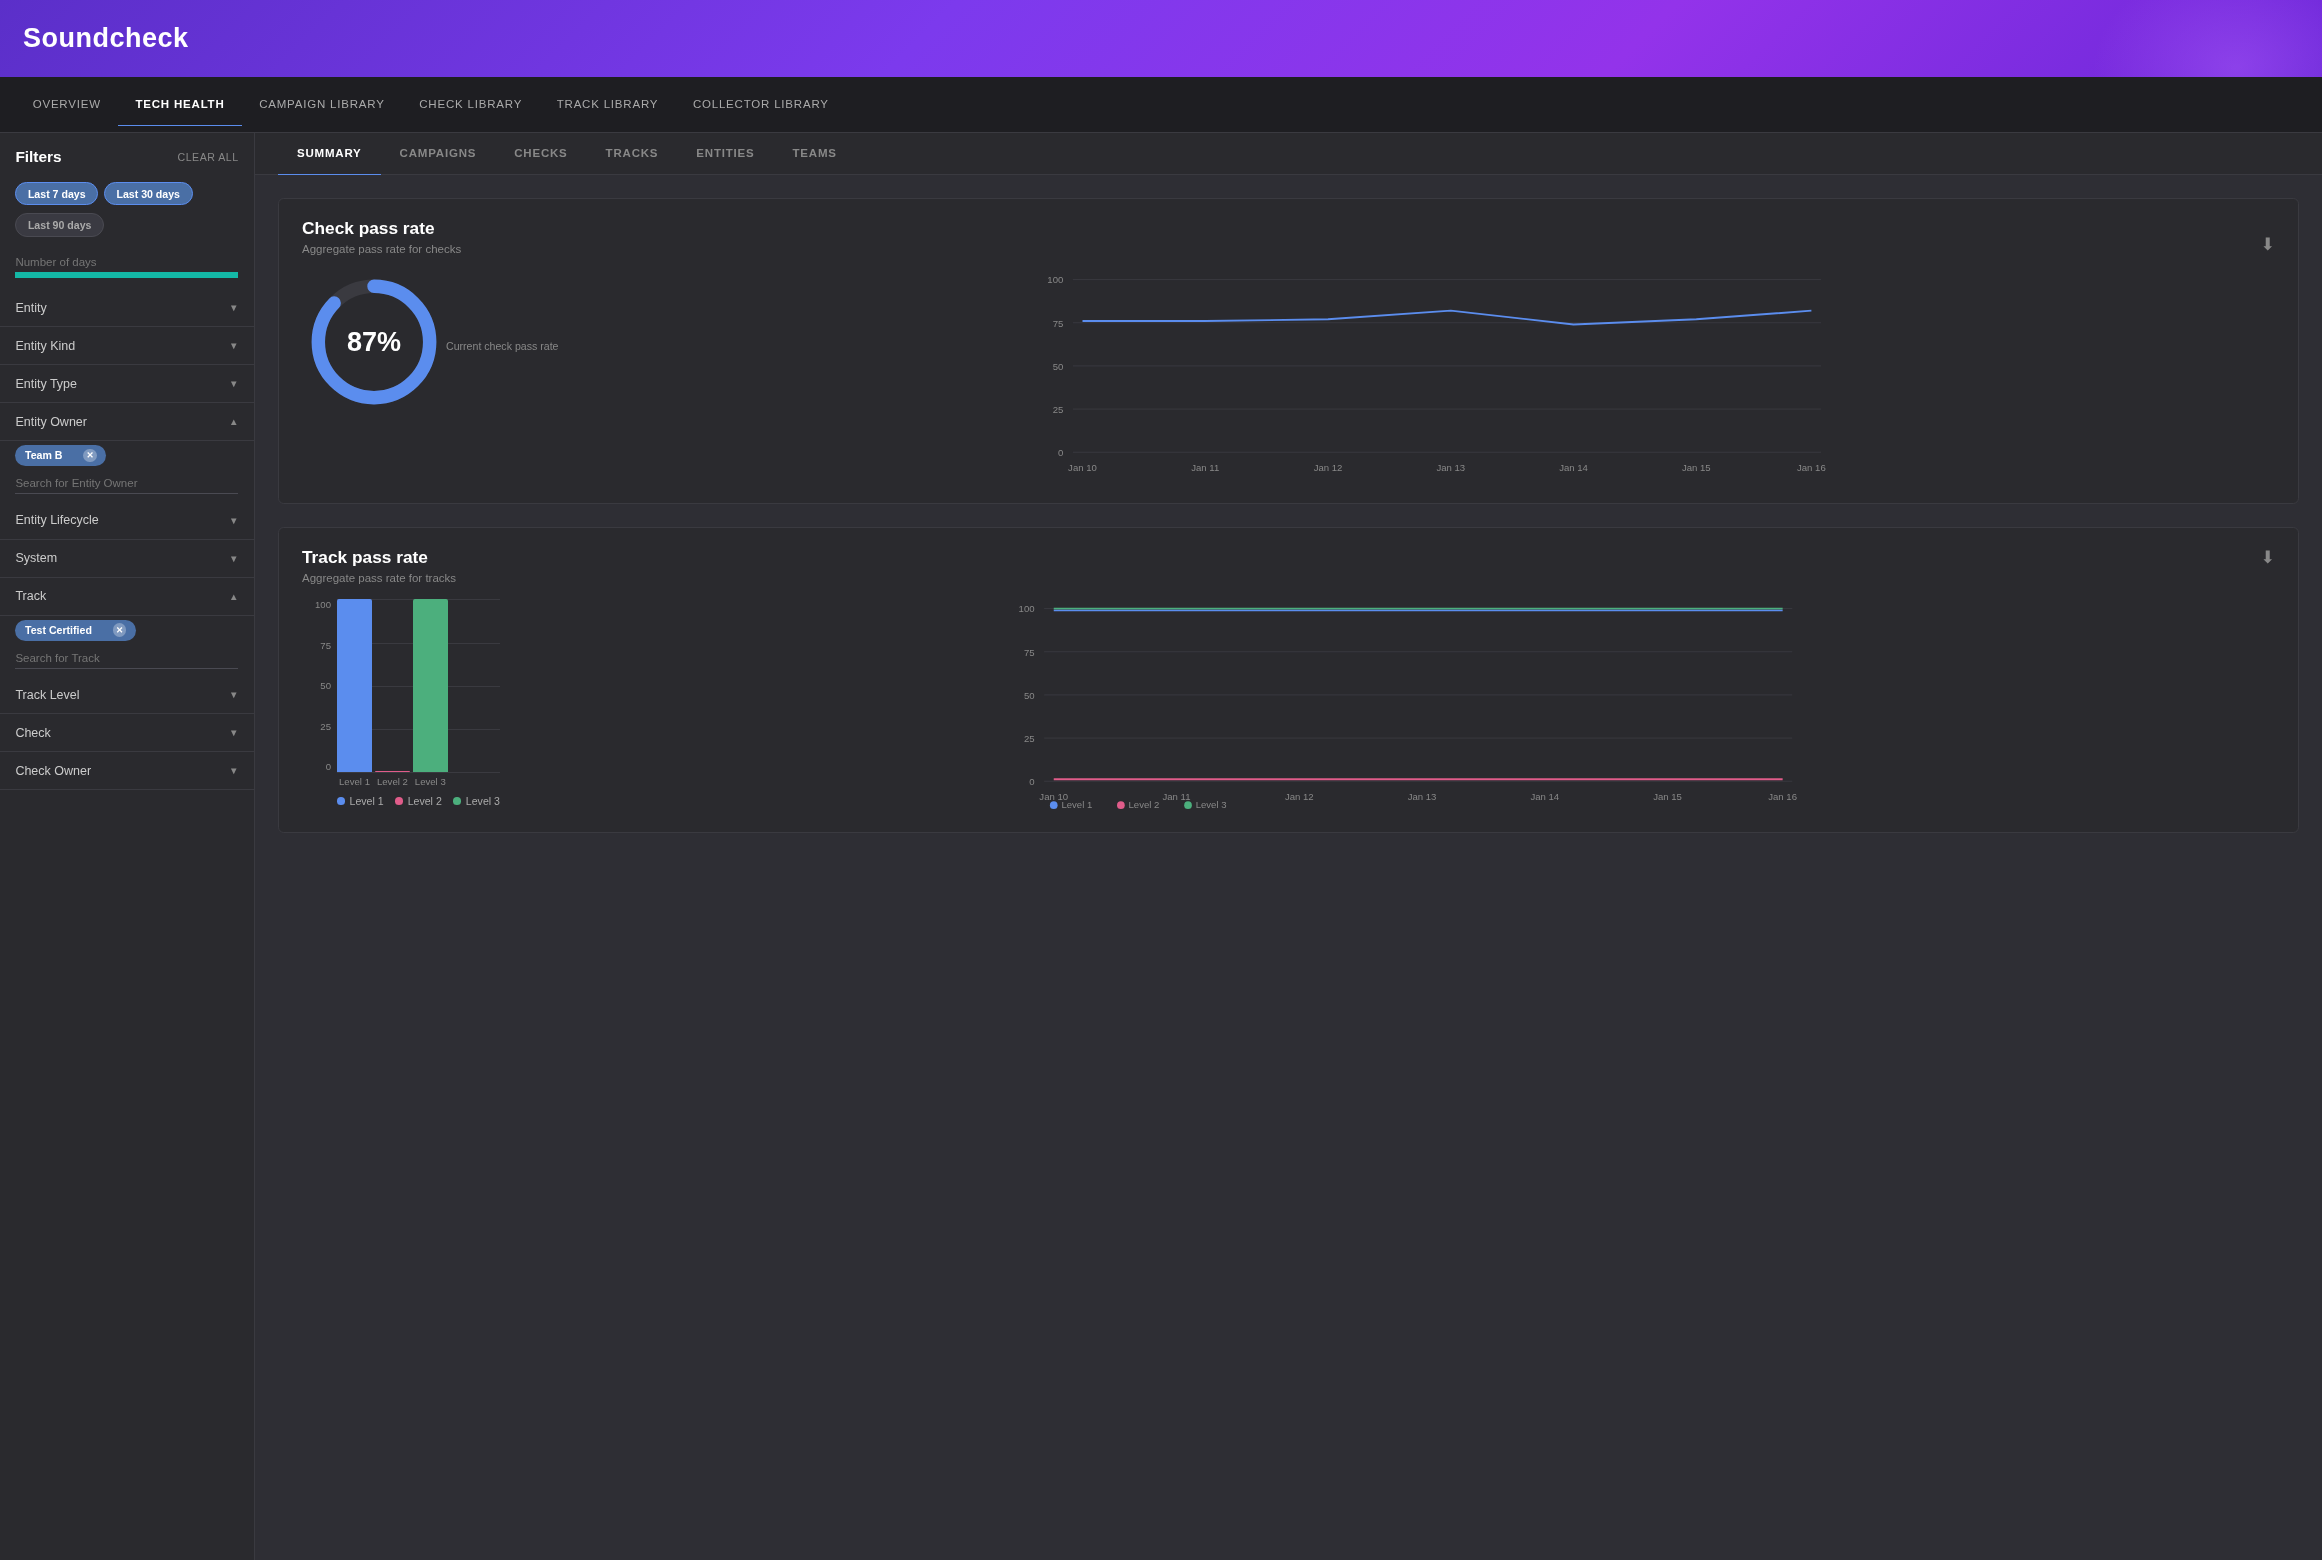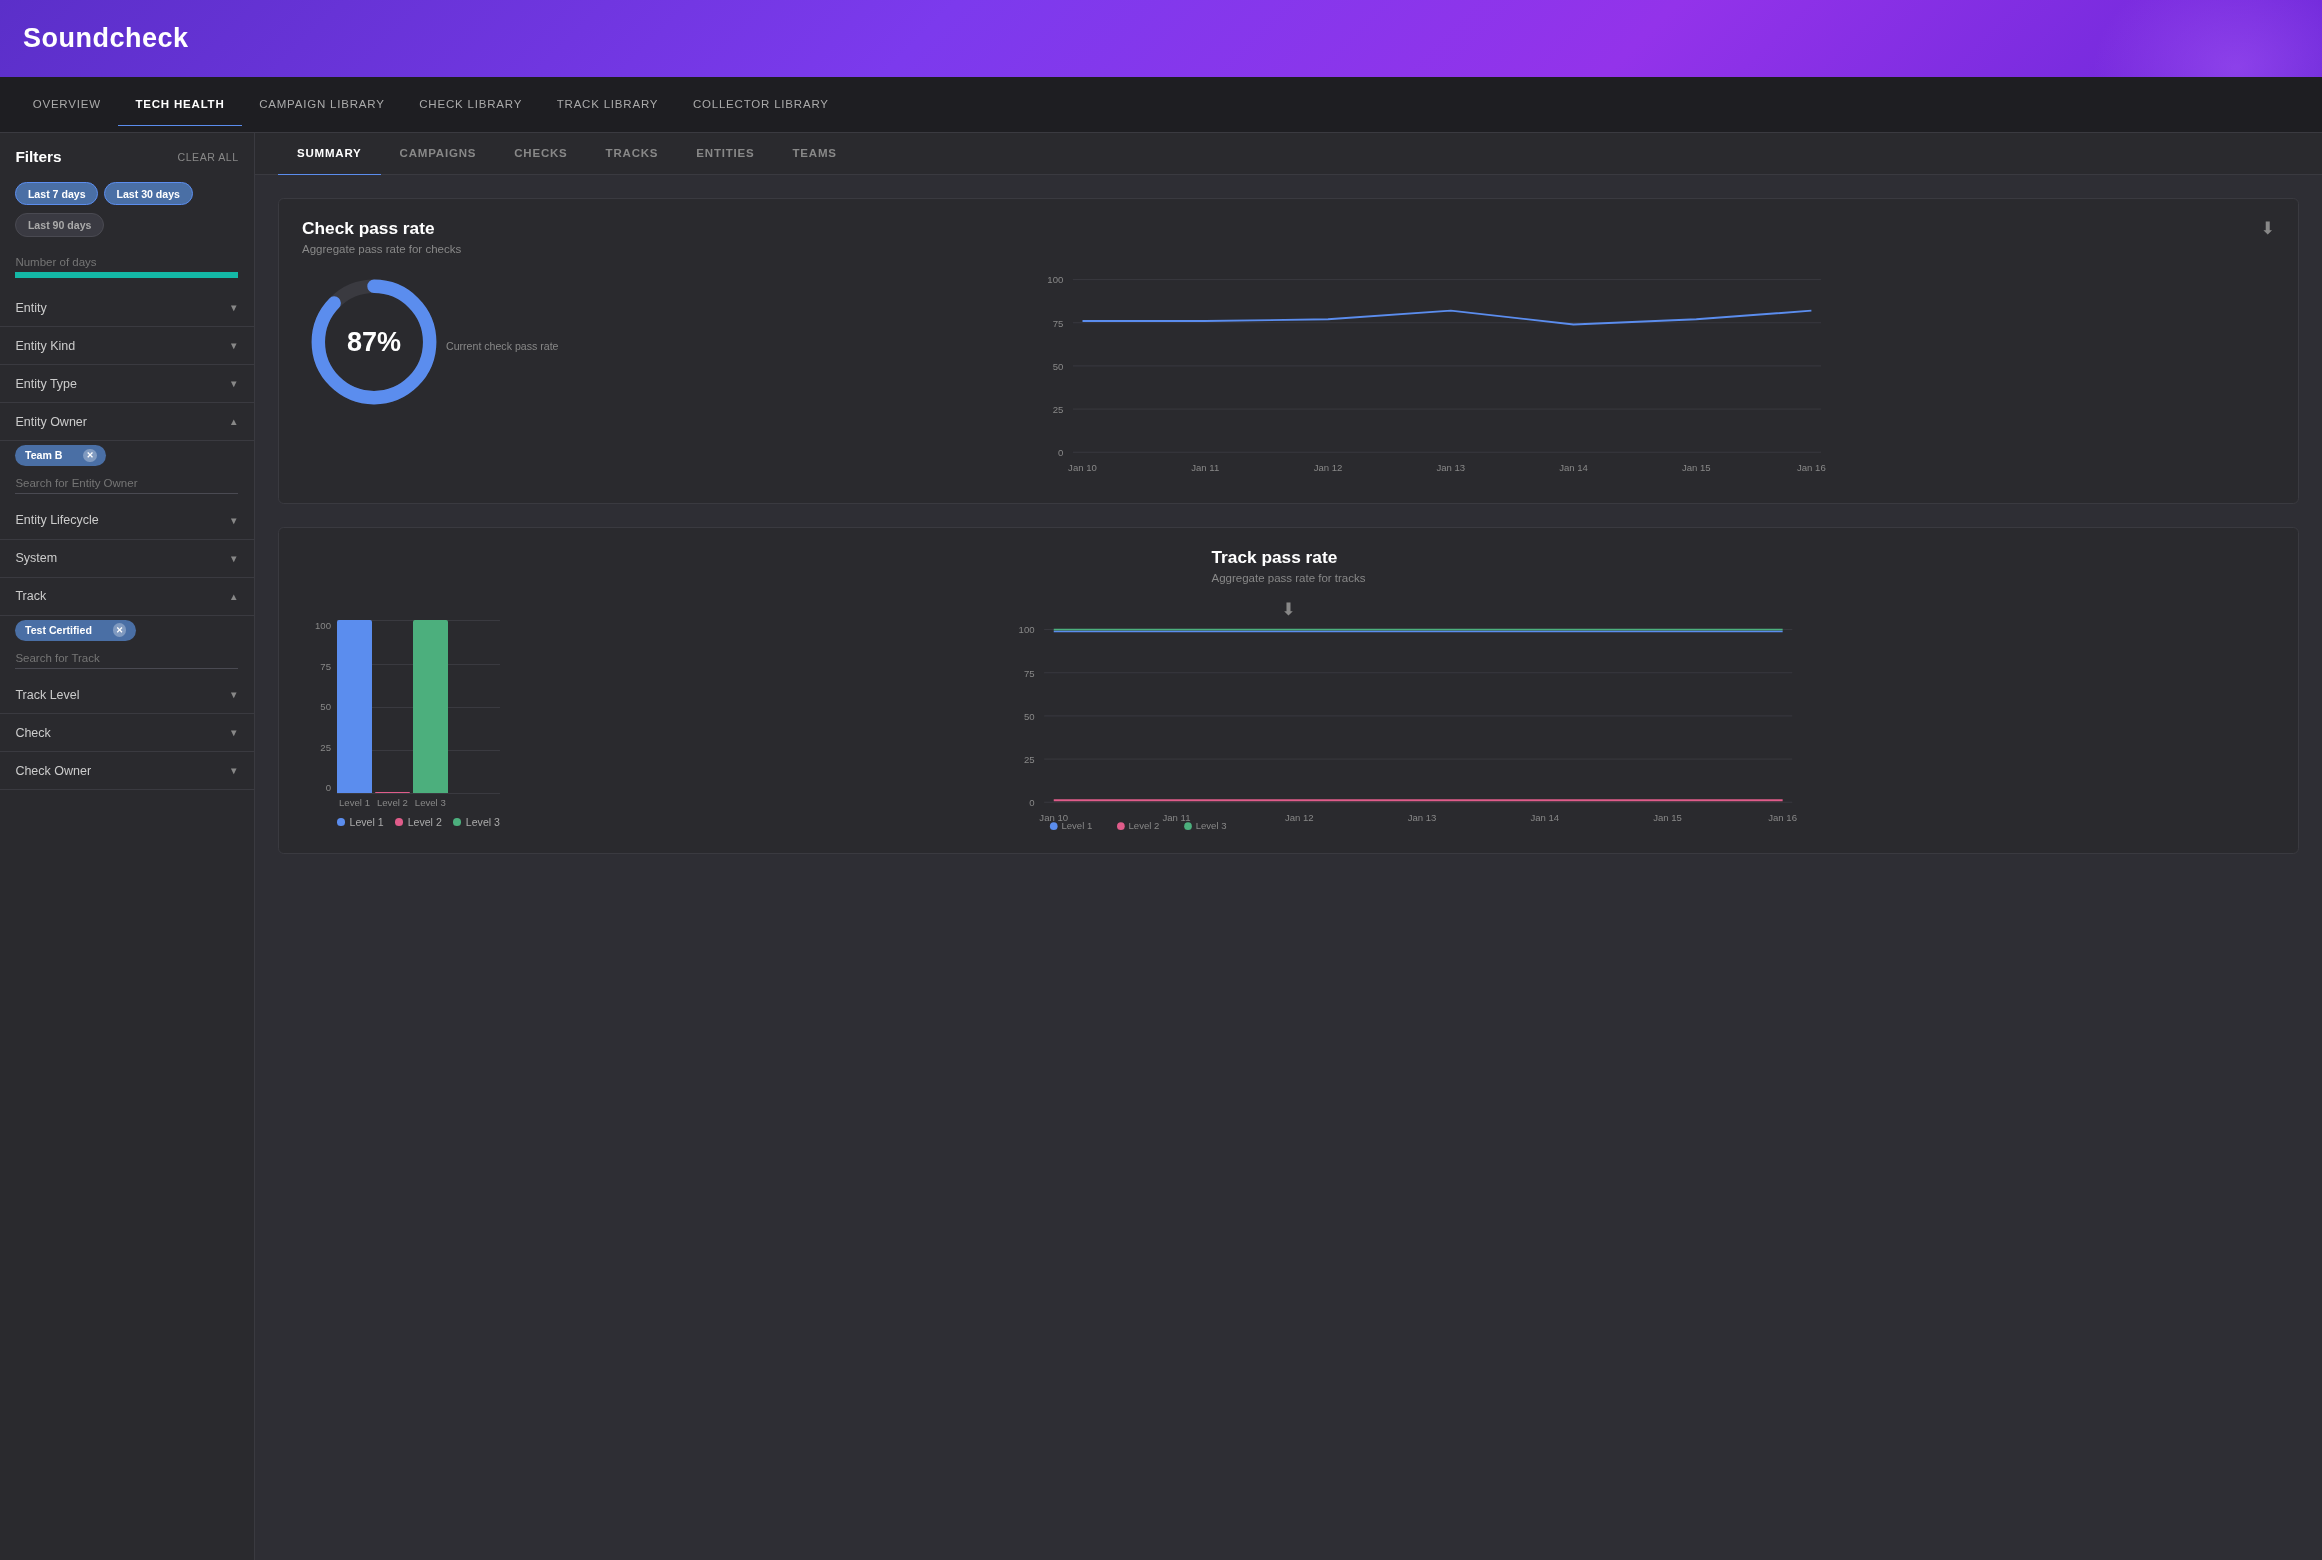--- a/index.html
+++ b/index.html
@@ -450,21 +450,21 @@
       <div class="content-tab">CAMPAIGNS</div>
       <div class="content-tab">CHECKS</div>
       <div class="content-tab">TRACKS</div>
       <div class="content-tab">ENTITIES</div>
       <div class="content-tab">TEAMS</div>
     </div>
 
     <div class="content-panels">
 
       <div class="chart-card">
-        <div style="display:flex;justify-content:space-between;align-items:flex-start;">
+        <div style="display:flex;justify-content:space-between;align-items:center;">
           <div>
             <div class="chart-card-title">Check pass rate</div>
             <div class="chart-card-subtitle">Aggregate pass rate for checks</div>
           </div>
           <span style="color:#888;font-size:17.3px;cursor:pointer;">⬇</span>
         </div>
 
         <div class="chart-row">
 
           <div class="donut-container">
@@ -503,21 +503,21 @@
               <text x="690" y="210" class="axis-label" text-anchor="middle">Jan 15</text>
               <text x="810" y="210" class="axis-label" text-anchor="middle">Jan 16</text>
 
               <polyline points="50,53.2 178,53.2 306,51.4 434,42.4 562,56.8 690,51.4 810,42.4" fill="none" stroke="#5b8dee" stroke-width="2" stroke-linejoin="round"></polyline>
             </svg>
           </div>
         </div>
       </div>
 
       <div class="chart-card">
-        <div style="display:flex;justify-content:space-between;align-items:center;flex-direction:column;">
+        <div style="display:flex;justify-content:space-between;align-items:flex-start;">
           <div>
             <div class="chart-card-title">Track pass rate</div>
             <div class="chart-card-subtitle">Aggregate pass rate for tracks</div>
           </div>
           <span style="color:#888;font-size:17.3px;cursor:pointer;">⬇</span>
         </div>
 
         <div class="bar-chart-wrap">
 
           <div class="bar-chart-left">

